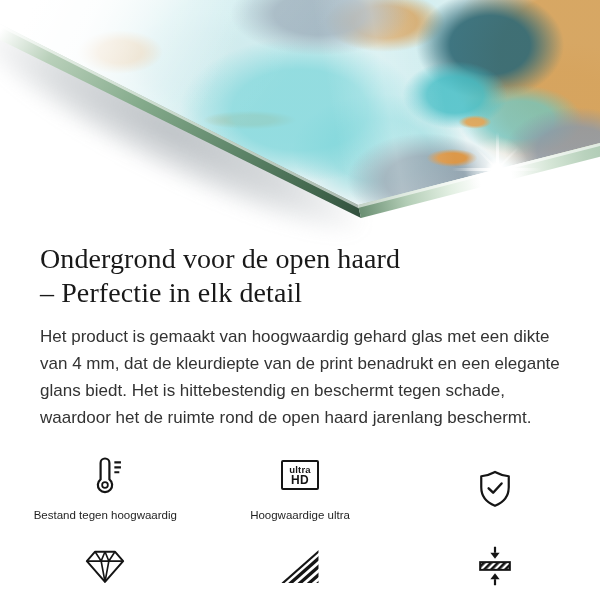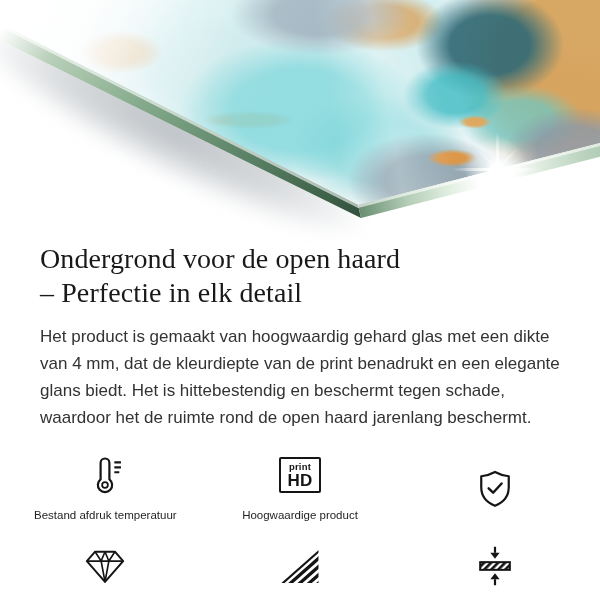--- a/index.html
+++ b/index.html
@@ -69,21 +69,21 @@
   
   .features{margin:11px 8px 0;display:grid;grid-template-columns:repeat(3,1fr);row-gap:11px;}
   .feature{height:80px;display:flex;flex-direction:column;justify-content:flex-end;align-items:center;}
   .icon{height:48px;display:flex;align-items:center;justify-content:center;margin-bottom:9px;}
   .icon svg{display:block;}
   .flabel{font-size:11.5px;line-height:14px;color:var(--text-label);text-align:center;}
   .uhd{display:inline-block;border:2.5px solid var(--icon-stroke);border-radius:2px;
     padding:3px 6px 2px;text-align:center;}
   .uhd b{display:block;font-weight:700;color:var(--icon-stroke);}
   .uhd-top{font-size:9.5px;line-height:1.05;letter-spacing:.2px;}
-  .uhd-bottom{font-size:17px;line-height:1;letter-spacing:.3px;}
+  .uhd-bottom{font-size:12px;line-height:1;letter-spacing:.3px;}
 </style>
 </head>
 <body>
 
 <main class="canvas">
 
   <figure class="hero">
     <div class="shadow"></div>
     <div class="face">
       <div class="art"></div>
@@ -109,31 +109,31 @@
   <section class="features">
 
     <div class="feature">
       <span class="icon">
         <svg width="44" height="44" viewBox="0 0 40 40" fill="none" stroke="#151515">
           <path d="M16 23.9 V9 A4 4 0 0 1 24 9 V23.9 A6.5 6.5 0 1 1 16 23.9 Z" stroke-width="2"></path>
           <circle cx="20" cy="29" r="2.6" stroke-width="1.6"></circle>
           <path d="M28.5 8.5 H34.5 M28.5 13 H34.5 M28.5 17.5 H33" stroke-width="2"></path>
         </svg>
       </span>
-      <span class="flabel">Bestand afdruk temperatuur</span>
+      <span class="flabel">Bestand tegen hoogwaardig</span>
     </div>
 
     <div class="feature">
       <span class="icon">
         <span class="uhd">
-          <b class="uhd-top">print</b>
+          <b class="uhd-top">ultra</b>
           <b class="uhd-bottom">HD</b>
         </span>
       </span>
-      <span class="flabel">Hoogwaardige product</span>
+      <span class="flabel">Hoogwaardige ultra</span>
     </div>
 
     <div class="feature">
       <span class="icon">
         <svg width="44" height="44" viewBox="0 0 40 40" fill="none" stroke="#151515">
           <path d="M20 4.5 C23.8 6.6 28.3 7.9 32.5 8.4 V18.5 C32.5 26.8 27.4 32.4 20 35.3 C12.6 32.4 7.5 26.8 7.5 18.5 V8.4 C11.7 7.9 16.2 6.6 20 4.5 Z" stroke-width="2" stroke-linejoin="round"></path>
           <path d="M14.2 19.4 L18.3 23.4 L26 15" stroke-width="2.2" stroke-linecap="round" stroke-linejoin="round"></path>
         </svg>
       </span>
     </div>

